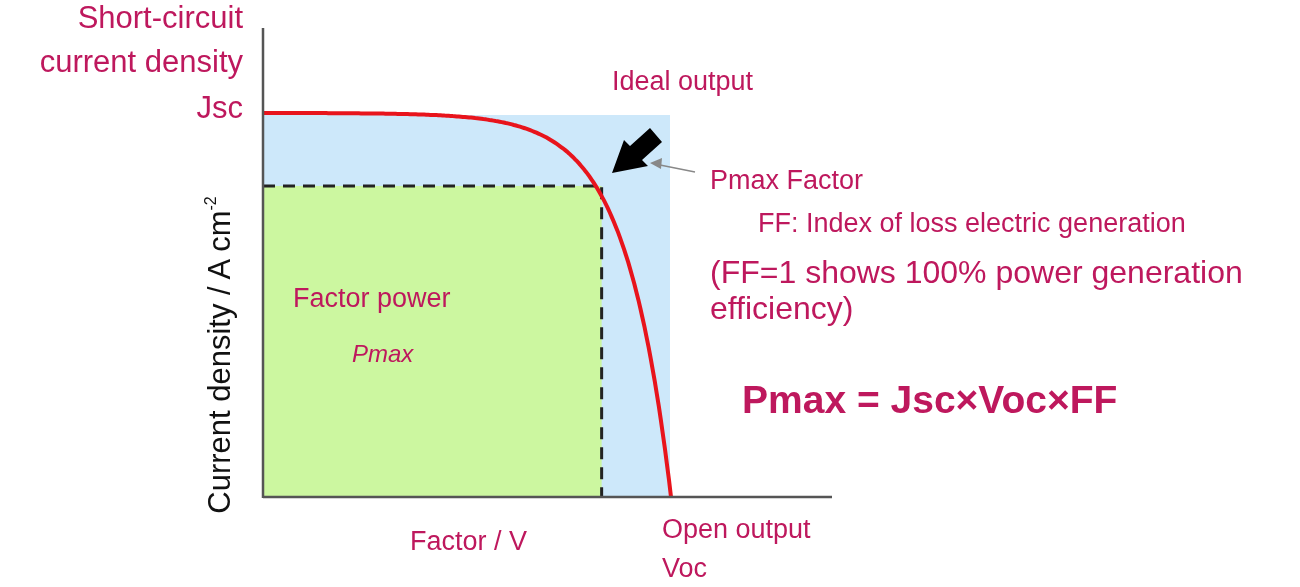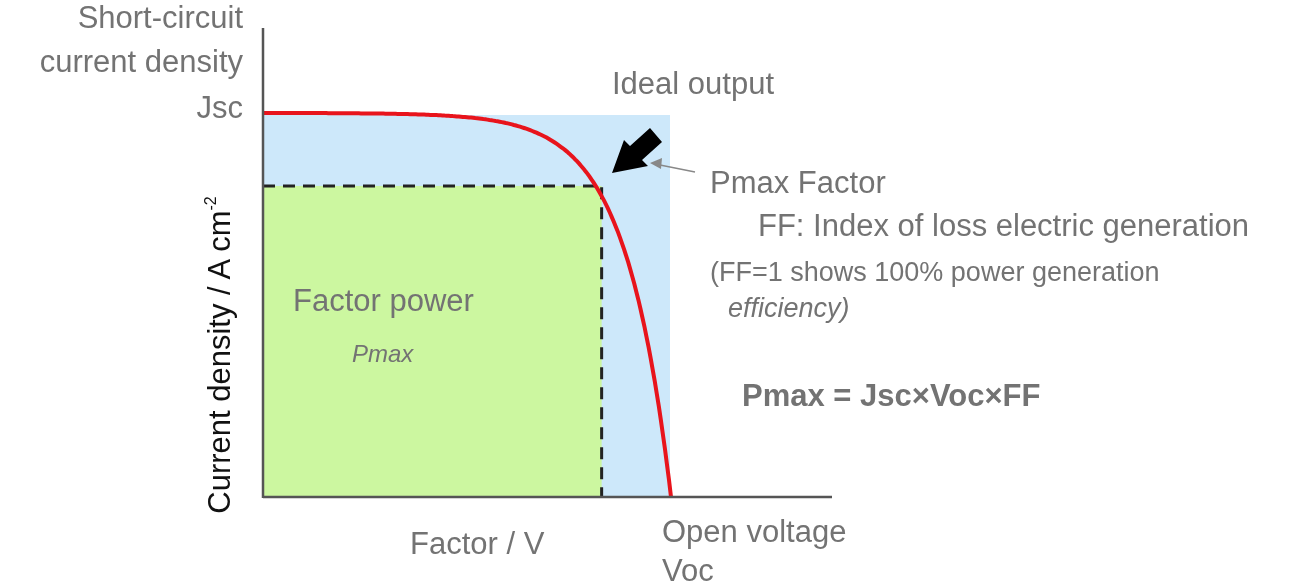--- a/index.html
+++ b/index.html
@@ -1,23 +1,23 @@
 <!DOCTYPE html>
 <html><head>
   <meta charset="utf-8">
   <style>
     html, body { margin: 0; padding: 0; background: #ffffff; }
     body { width: 1300px; height: 587px; position: relative; overflow: hidden;
            font-family: "Liberation Sans", sans-serif; color: #111; }
     svg#diagram { position: absolute; left: 0; top: 0; }
-    .lbl { position: absolute; white-space: nowrap; color: #737373; }
+    .lbl { position: absolute; white-space: nowrap; color: #be185d; }
     .ylab-top { right: 1057px; text-align: right; font-size: 31px; line-height: 36px; }
-    .fill-text { font-size: 31px; }
-    .small { font-size: 27px; line-height: 34px; }
-    .formula { font-weight: bold; font-size: 31px; }
+    .fill-text { font-size: 27px; }
+    .small { font-size: 32px; line-height: 34px; }
+    .formula { font-weight: bold; font-size: 39px; }
     .yaxis-title { position: absolute; left: 220px; top: 355px; font-size: 31px;
                    transform: translate(-50%, -50%) rotate(-90deg); white-space: nowrap; }
     sup { font-size: 16px; vertical-align: 14px; }
   </style>
 </head>
 <body>
 
 <svg id="diagram" width="1300" height="587">
   <rect id="ideal-rect" x="263" y="115" width="407" height="382" fill="#cde8fa"></rect>
   <rect id="mp-rect" x="263" y="185.95999999999998" width="338.64" height="311.04" fill="#ccf7a0"></rect>
@@ -31,24 +31,24 @@
 </svg>
 
 <div class="lbl ylab-top" style="top:0px;">Short-circuit</div>
 <div class="lbl ylab-top" style="top:29px;margin-top:15px;">current density</div>
 <div class="lbl ylab-top" style="top:90px;">Jsc</div>
 
 <div class="lbl fill-text" style="left:612px; top:66px;">Ideal output</div>
 <div class="lbl fill-text" style="left:710px; top:165px;">Pmax Factor</div>
 <div class="lbl fill-text" style="left:710px; top:208px;margin-left:48px;">FF: Index of loss electric generation</div>
 <div class="lbl small" style="left:710px; top:255px;">(FF=1 shows 100% power generation</div>
-<div class="lbl small" style="left:728px; top:291px;font-style:italic;">efficiency)</div>
+<div class="lbl small" style="left:710px; top:291px;">efficiency)</div>
 
 <div class="lbl fill-text" style="left:293px; top:283px;">Factor power</div>
 <div class="lbl fill-text" style="left:352px; top:340px; font-size:24px;font-style:italic;">Pmax</div>
 
 <div class="lbl formula" style="left:742px; top:378px;">Pmax = Jsc×Voc×FF</div>
 
 <div class="yaxis-title"><span>Current density / A cm</span><sup>-2</sup></div>
 
 <div class="lbl fill-text" style="left:410px; top:526px;">Factor / V</div>
-<div class="lbl fill-text" style="left:662px; top:514px;">Open voltage</div>
+<div class="lbl fill-text" style="left:662px; top:514px;">Open output</div>
 <div class="lbl fill-text" style="left:662px; top:553px;">Voc</div>
 
 </body></html>

